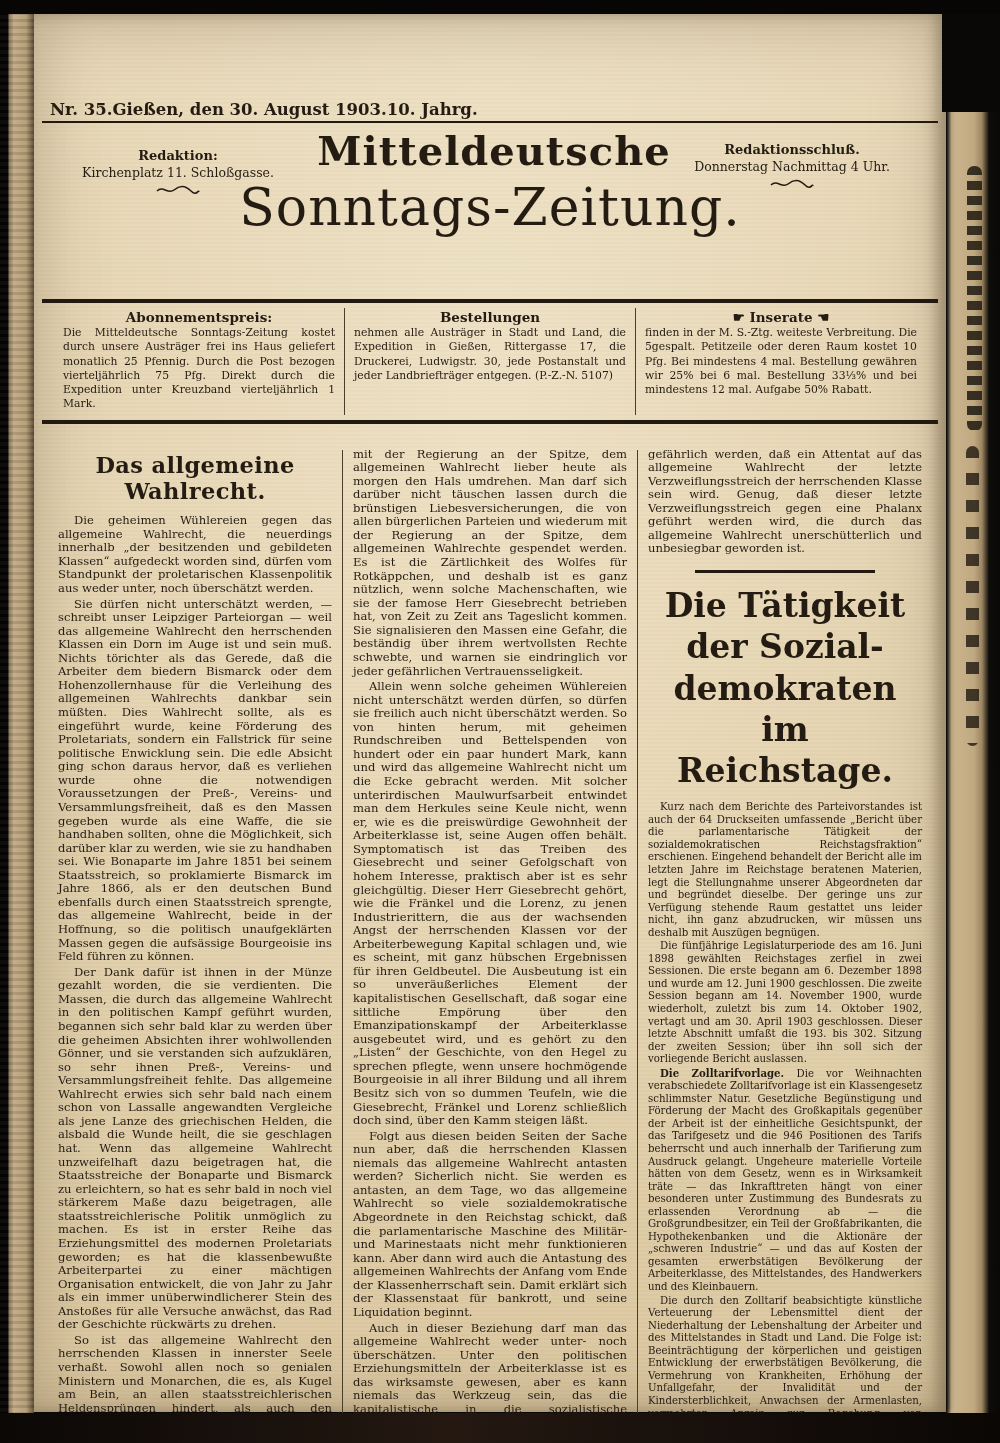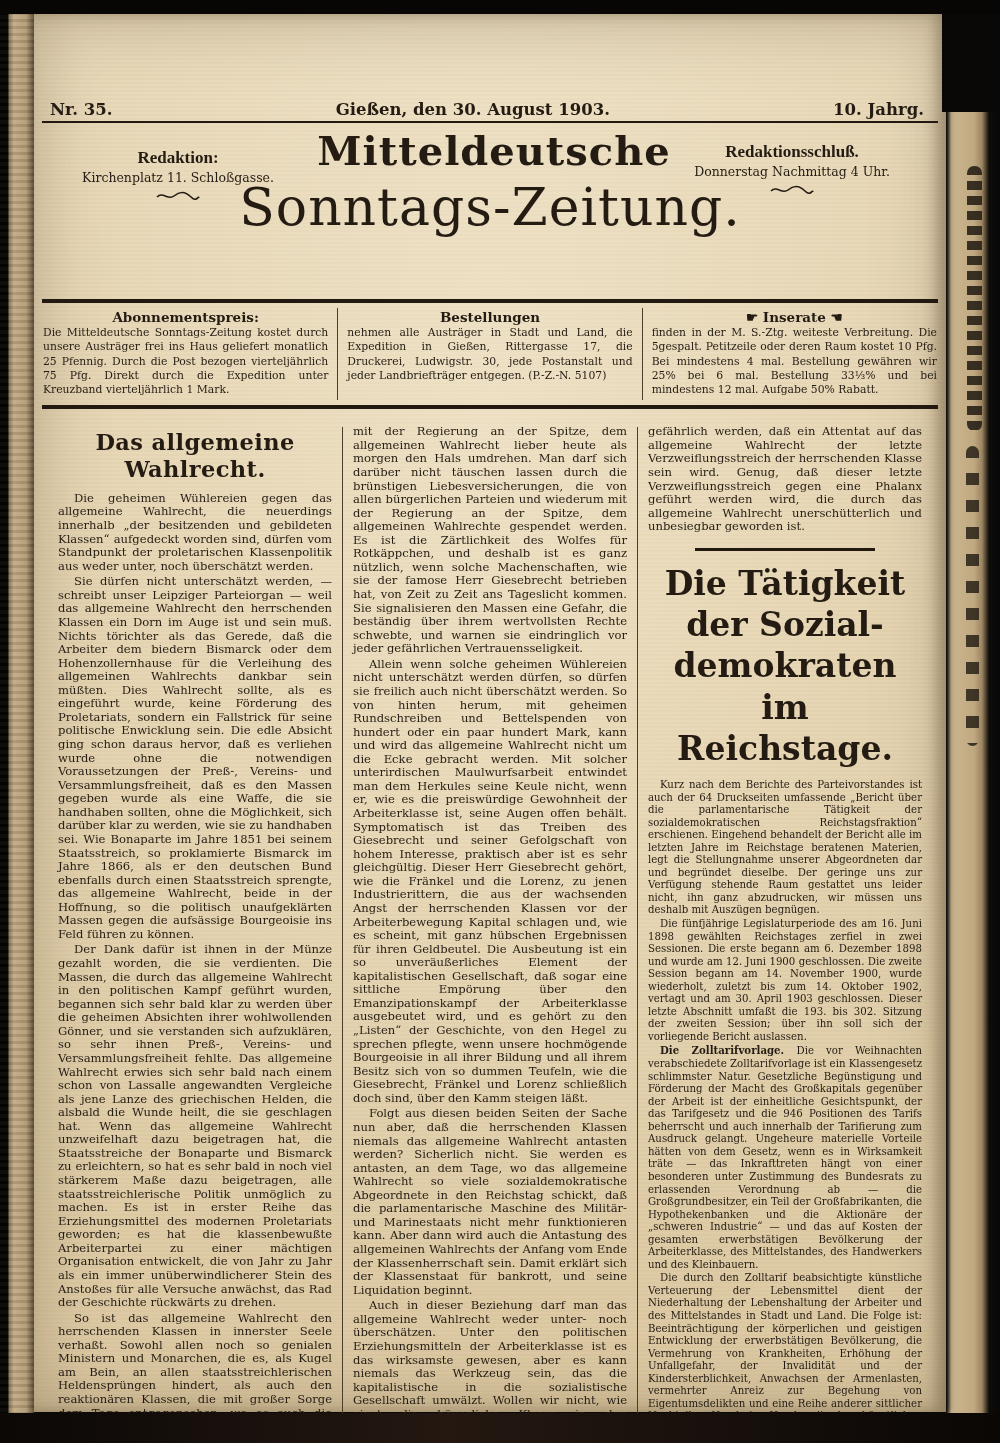--- a/index.html
+++ b/index.html
@@ -24,44 +24,44 @@
          background:repeating-linear-gradient(180deg,#1f1911 0 12px,rgba(0,0,0,0) 12px 27px);}
 
   
   .paper{position:absolute;left:34px;top:14px;width:912px;height:1398px;z-index:1;color:#241c13;
          background:
            radial-gradient(ellipse at 50% 30%,rgba(255,250,233,.30),rgba(255,250,233,0) 62%),
            repeating-linear-gradient(0deg,rgba(120,90,50,.03) 0 2px,rgba(0,0,0,0) 2px 4px),
            linear-gradient(180deg,#e9dabb,#e5d4b1 55%,#dcc9a3);
          box-shadow:inset 0 0 70px rgba(90,70,40,.35), inset -9px 0 14px rgba(70,52,30,.35), 3px 0 6px rgba(0,0,0,.6);}
 
-  .header-row{display:flex;justify-content:space-between;align-items:baseline;
+  .header-row{display:flex;justify-content:flex-start;align-items:baseline;
          padding:86px 22px 2px 16px;font-weight:bold;font-size:16.5px;}
   .rule{background:#221a11;margin:0 8px;}
   .rule.thin{height:2px;}
   .rule.thick{height:4px;}
 
   .masthead{position:relative;height:176px;}
   .mast-side{position:absolute;text-align:center;font-size:12.5px;line-height:1.35;}
-  .mast-side .lbl{font-weight:bold;font-size:17px;font-family:Liberation Serif, serif;}
+  .mast-side .lbl{font-weight:bold;font-size:13px;}
   .mast-left{left:34px;top:24px;width:220px;}
   .mast-right{right:34px;top:18px;width:240px;}
   .flourish{display:block;margin:3px auto 0;}
   .title-top{position:absolute;left:8px;right:0;top:4px;text-align:center;
          font-weight:bold;font-size:40px;letter-spacing:1px;}
   .title-main{position:absolute;left:0;right:0;top:54px;text-align:center;
          font-weight:normal;font-size:52px;letter-spacing:1px;white-space:nowrap;}
 
-  .infobar{display:flex;align-items:stretch;padding:4px 0;}
+  .infobar{display:flex;align-items:stretch;padding:4px 20px;}
   .info-cell{flex:1;padding:2px 9px 4px;}
   .info-title{text-align:center;font-weight:bold;font-size:13.5px;margin-bottom:1px;}
   .info-text{font-size:10.8px;line-height:1.32;text-align:justify;}
   .info-sep{width:1px;background:#4a3d2c;margin:1px 0;}
 
-  .body{display:flex;align-items:stretch;padding:16px 14px 0;height:995px;overflow:hidden;}
+  .body{display:flex;align-items:stretch;padding:24px 14px 0;height:995px;overflow:hidden;}
   .col{width:33.33%;padding:0 10px;overflow:hidden;}
   .vsep{width:1px;background:#4a3d2c;margin-top:2px;}
   .headline-1{text-align:center;font-weight:bold;font-size:22.5px;margin:4px 0 10px;letter-spacing:.4px;}
   .col-text{font-size:11.6px;line-height:1.17;text-align:justify;}
   .col-text p.para{margin:0 0 2px;text-indent:16px;}
   .col-text p.para.cont{text-indent:0;}
   .lead{font-weight:bold;}
   .article-divider{width:180px;height:3px;background:#221a11;margin:14px auto 12px;}
   .headline-2{text-align:center;font-weight:bold;font-size:33px;line-height:1.25;margin:2px 0 10px;}
   .small-text{font-size:10.2px;line-height:1.23;}

